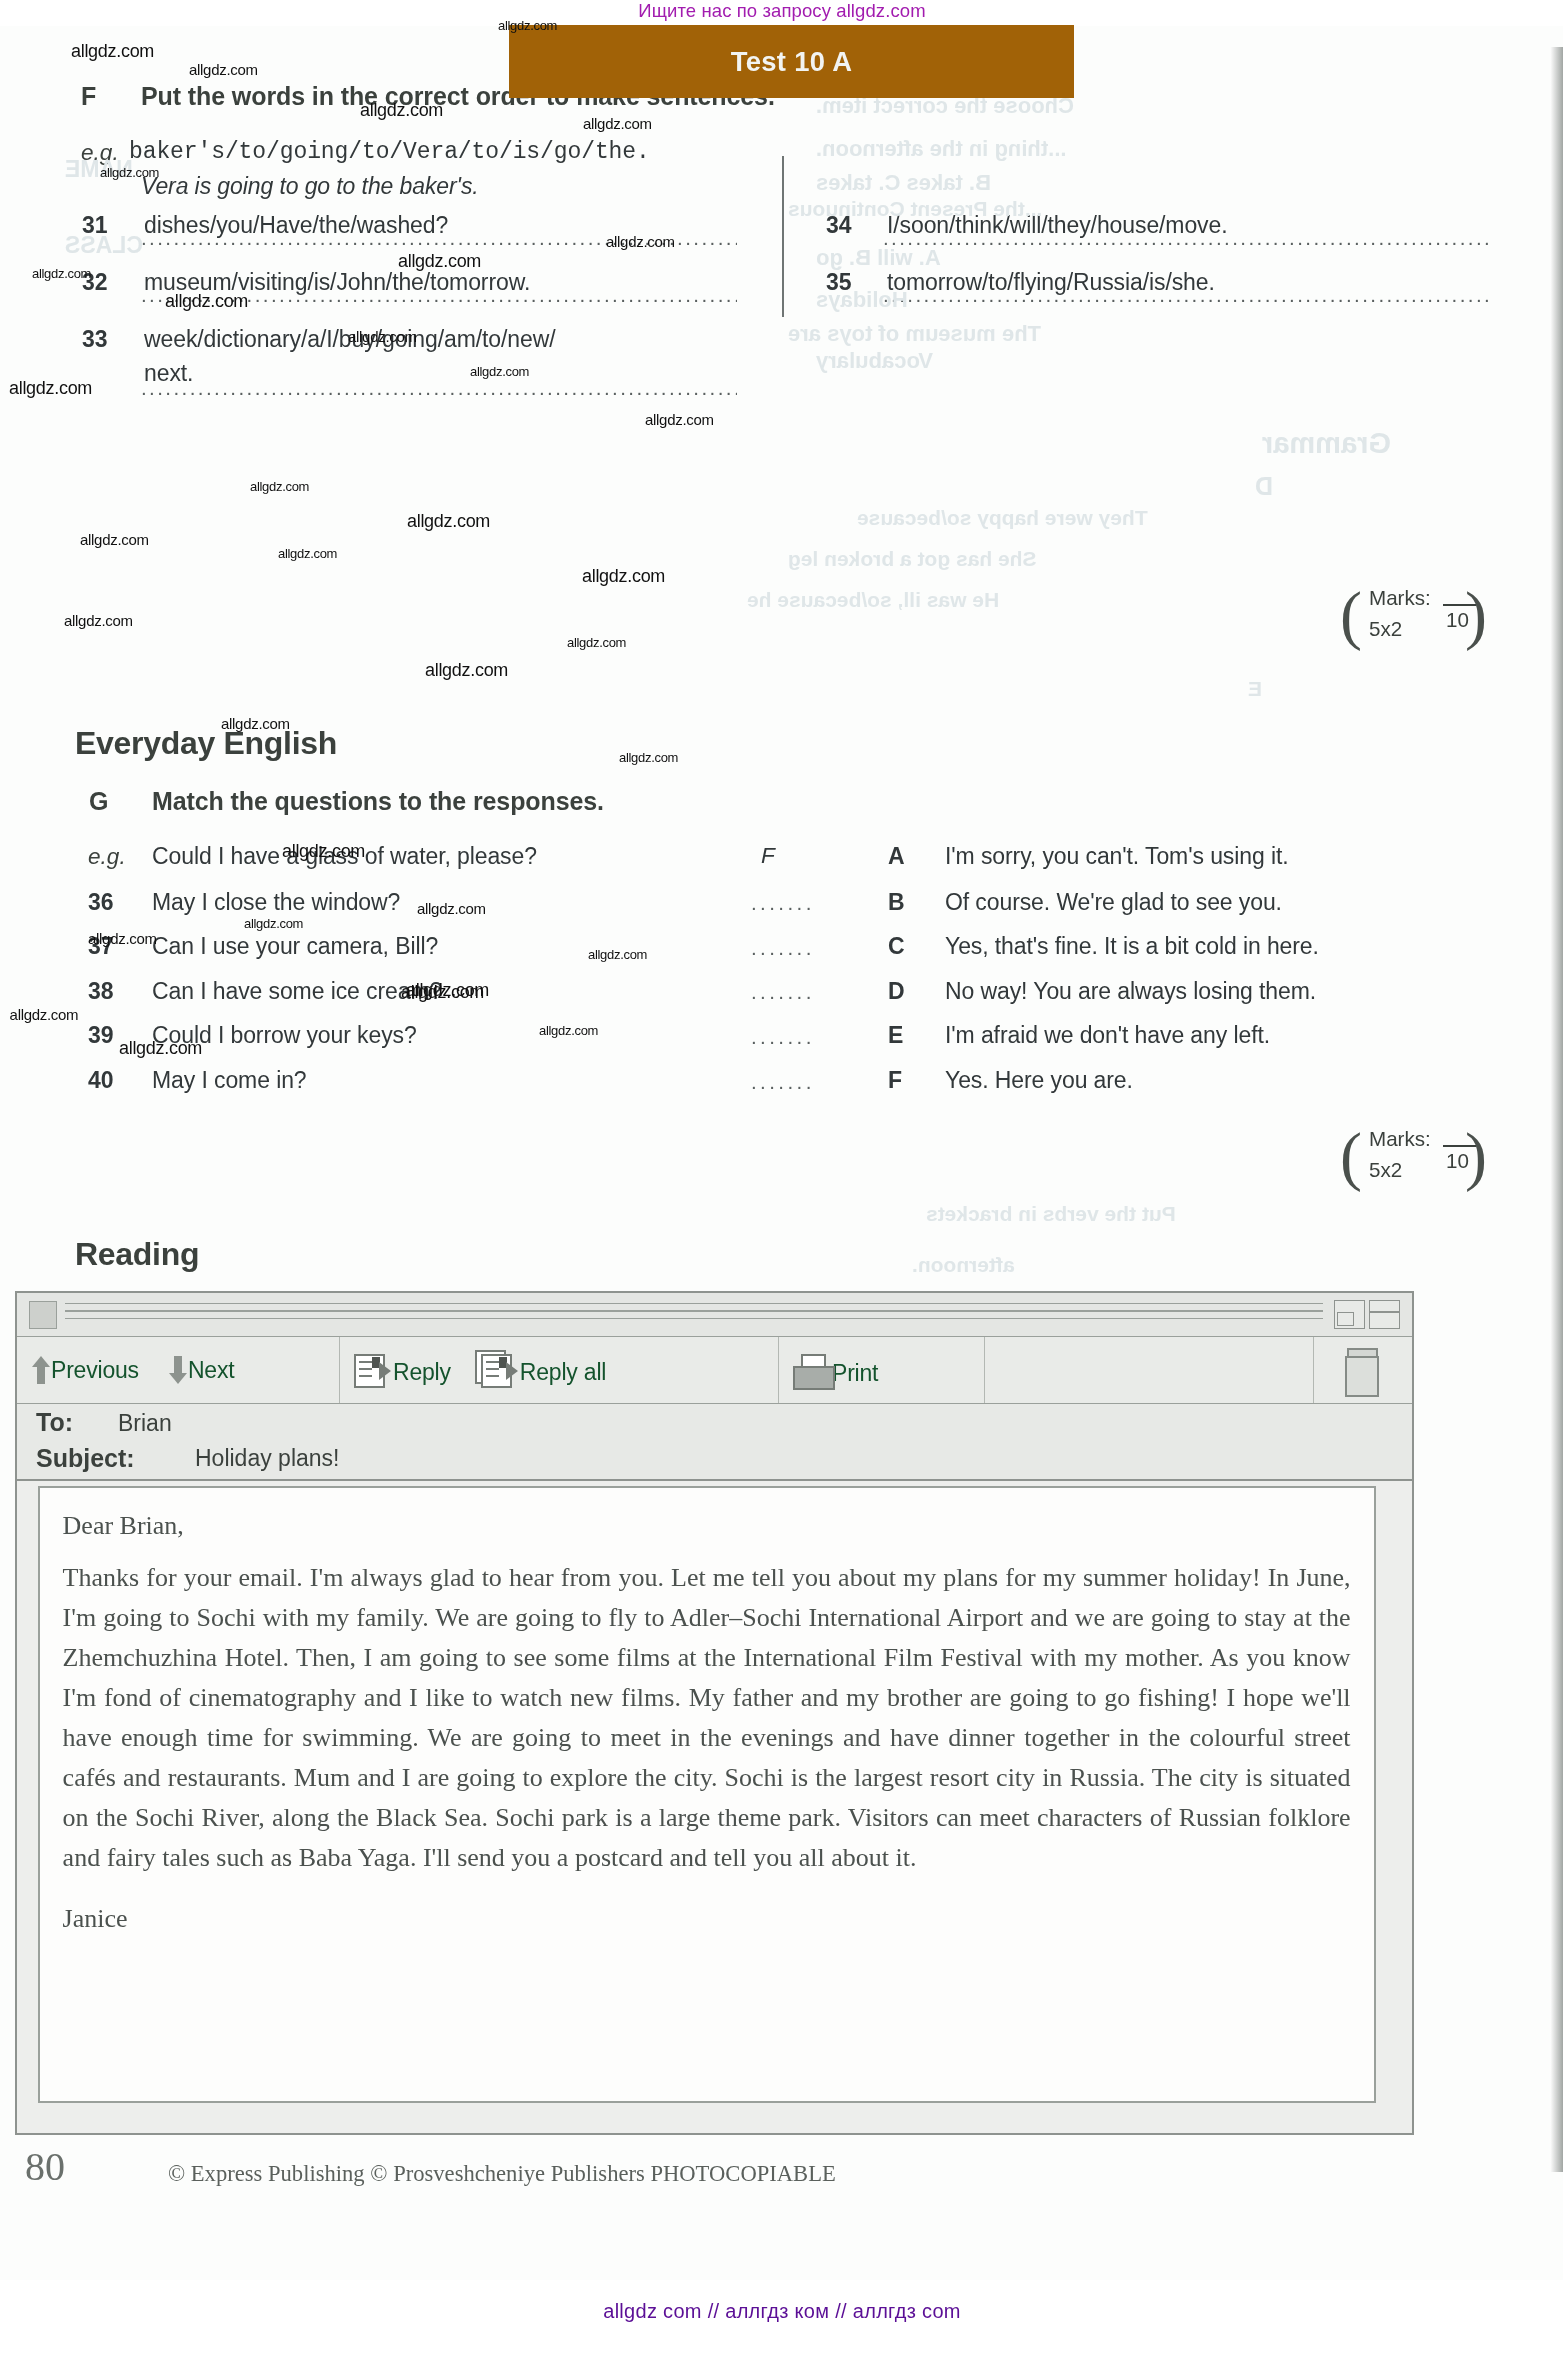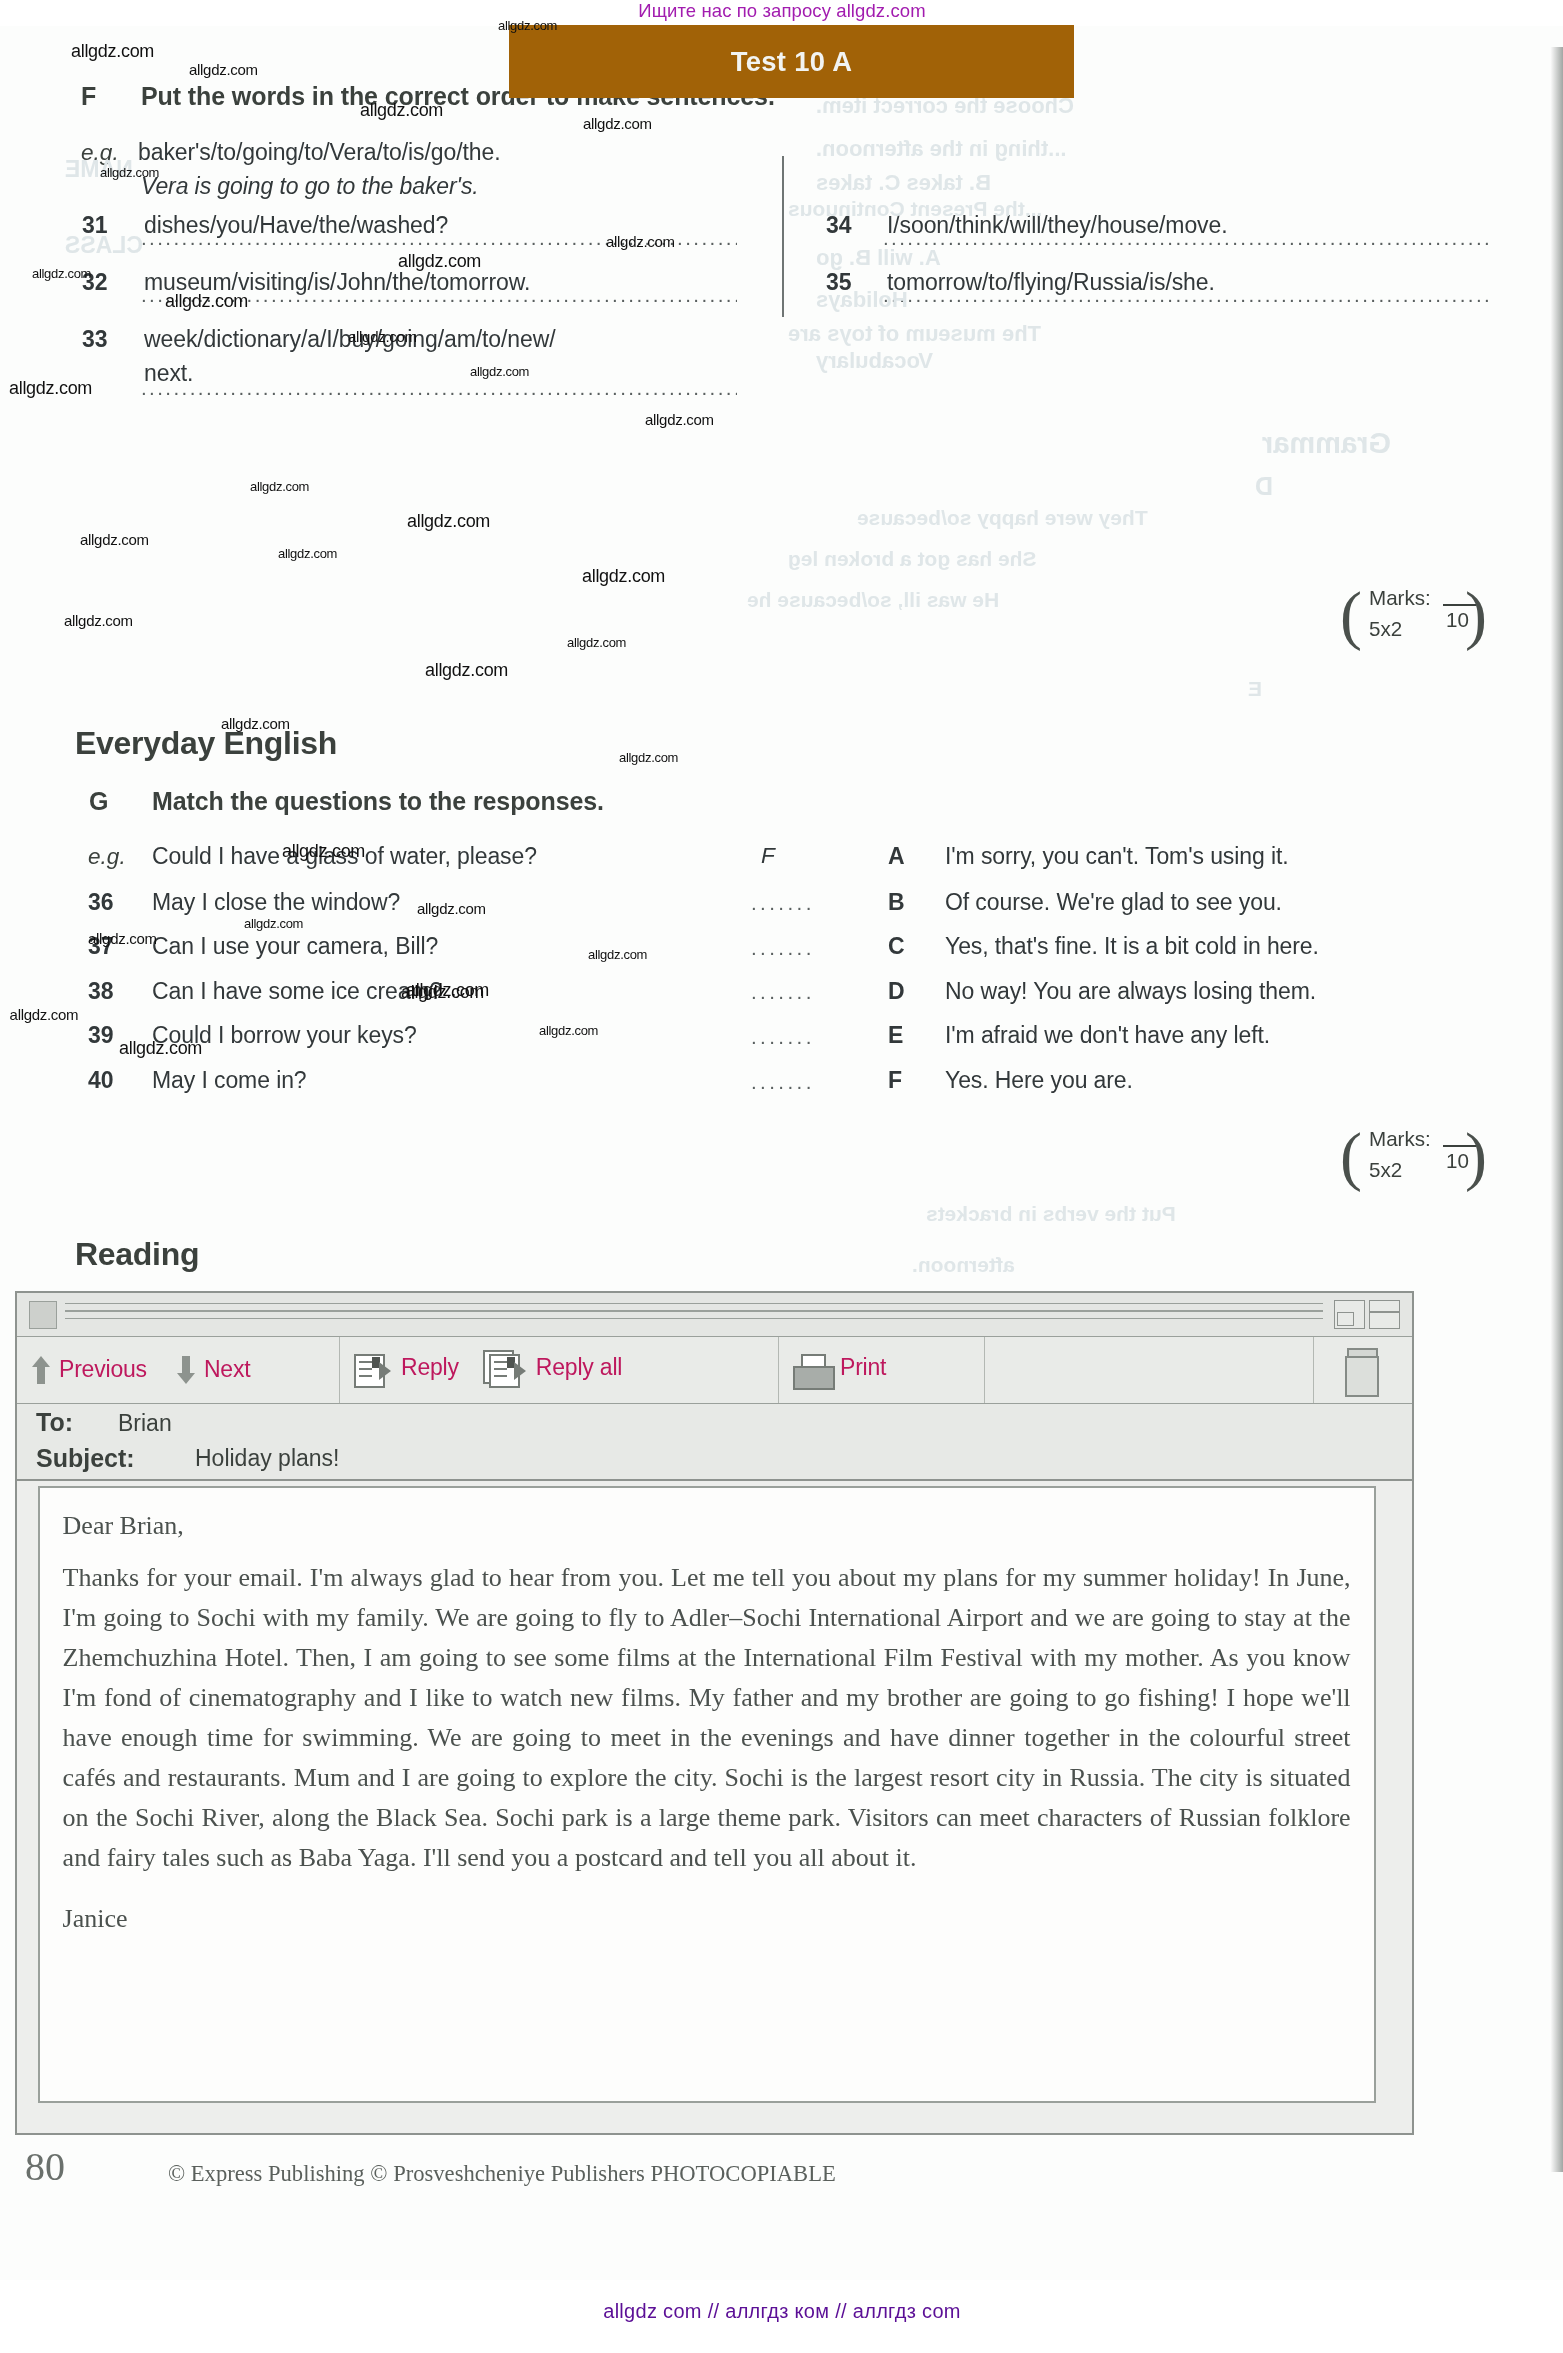--- a/index.html
+++ b/index.html
@@ -154,22 +154,22 @@
   #mail-toolbar{
     position:absolute;left:0;top:44px;width:100%;height:66px;
     background:#e9ebe8;border-bottom:1.4px solid #9aa09b;
   }
   .tb-seg{
     position:absolute;top:0;height:66px;
     border-right:1.4px solid #b3b8b3;
     display:flex;align-items:center;
   }
   .tb-btn{
-    display:flex;align-items:flex-start;gap:9px;
-    padding:0 15px;color:#be185d;font-size:23px;font-weight:400;
+    display:flex;align-items:flex-end;gap:1px;
+    padding:0 15px;color:#14532d;font-size:23px;font-weight:400;
     letter-spacing:-0.2px;
   }
   .arrow-up,.arrow-dn{
     display:inline-block;width:18px;height:27.4px;position:relative;
   }
   .arrow-up:before{
     content:"";position:absolute;left:0;top:0;border-left:9px solid transparent;
     border-right:9px solid transparent;border-bottom:11.7px solid #8d938e;
   }
   .arrow-up:after{
@@ -294,21 +294,21 @@
   <div class="ghost" style="left:912px;top:1227px;font-size:21px;">afternoon.</div>
 
   <div id="test-header">
     <div class="t">Test 10 A</div>
   </div>
 
   <div class="ex-letter" style="left:81px;top:56px;">F</div>
   <div class="ex-title" style="left:141px;top:56px;">Put the words in the correct order to make sentences.</div>
 
   <div class="eg" style="left:81px;top:114px;">e.g.</div>
-  <div class="item" style="left:138px;top:113px;">baker's/to/going/to/Vera/to/is/go/the.</div>
+  <div class="item" style="left:129px;top:113px;font-family:Liberation Mono, monospace;">baker's/to/going/to/Vera/to/is/go/the.</div>
   <div class="item it" style="left:141px;top:147px;">Vera is going to go to the baker's.</div>
 
   <div class="vrule" style="left:782px;top:130px;height:161px;"></div>
 
   <div class="num" style="left:82px;top:186px;">31</div>
   <div class="item" style="left:144px;top:186px;">dishes/you/Have/the/washed?</div>
   <div class="dots" style="left:141px;top:200px;width:596px;">.................................................................................</div>
 
   <div class="num" style="left:82px;top:243px;">32</div>
   <div class="item" style="left:144px;top:243px;">museum/visiting/is/John/the/tomorrow.</div>

